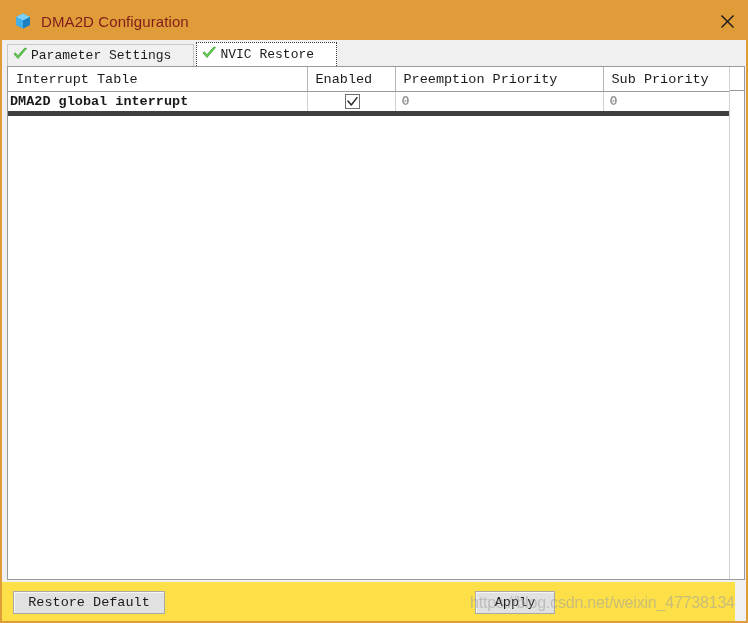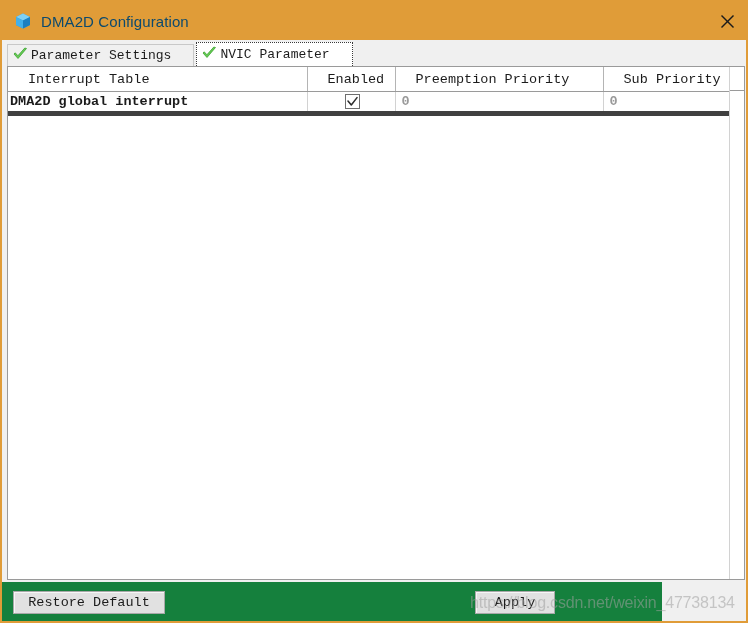--- a/index.html
+++ b/index.html
@@ -36,21 +36,21 @@
     width: 18px;
     height: 18px;
     margin-left: 12px;
     margin-right: 9px;
     position: relative;
     flex: none;
   }
   .title-text {
     font-family: "Liberation Sans", sans-serif;
     font-size: 15px;
-    color: #0c4a6e;
+    color: #7f1d1d;
     letter-spacing: 0.1px;
   }
   .close-btn {
     position: absolute;
     right: 0; top: 0;
     width: 46px;
     height: 38px;
     display: flex;
     align-items: center;
     justify-content: center;
@@ -123,21 +123,21 @@
     font-size: 13.5px;
   }
   table.nvic th {
     height: 24px;
     font-weight: normal;
     text-align: left;
     color: #1b1b1b;
     background: #ffffff;
     border-right: 1px solid #b4b4b4;
     border-bottom: 1px solid #9a9a9a;
-    padding: 0 0 0 20px;
+    padding: 0 0 0 8px;
     vertical-align: middle;
   }
   table.nvic th.last { border-right: none; border-radius: 8px; }
   table.nvic td {
     height: 19px;
     color: #1b1b1b;
     background: #ffffff;
     border-right: 1px solid #d2d2d2;
     border-bottom: 5px solid #404040;
     padding: 0 0 0 2px;
@@ -180,23 +180,23 @@
     background: #ffffff;
     border-bottom: 1px solid #9a9a9a;
     box-sizing: border-box;
   }
 
   
   .buttonbar {
     position: absolute;
     left: 0;
     top: 580px;
-    width: 660px;
+    width: 733px;
     height: 39px;
-    background: #15803d;
+    background: #fde047;
   }
   .btn {
     position: absolute;
     top: 9px;
     height: 23px;
     background: #e1e1e1;
     border: 1px solid #a8a8a8;
     box-shadow: inset 1px 1px 0 #f6f6f6;
     font-family: "Liberation Mono", monospace;
     font-size: 13.5px;
@@ -261,21 +261,21 @@
       <span>Parameter Settings</span>
     </div>
 
 
     <div class="tab selected">
       <span class="chk">
         <svg width="16" height="16" viewBox="0 0 16 16">
           <path d="M2,8 L6,12.5 L14.5,2.5 L12.8,2 L5.9,9.7 L3.2,6.8 Z" fill="#66cc55" stroke="#2f9b22" stroke-width="0.7" stroke-linejoin="round"></path>
         </svg>
       </span>
-      <span>NVIC Parameter</span>
+      <span>NVIC Restore</span>
     </div>
 
   </div>
 
   <div class="content">
     <div class="table-wrap">
       <table class="nvic">
         <colgroup>
           <col style="width:299px">
           <col style="width:88px">

